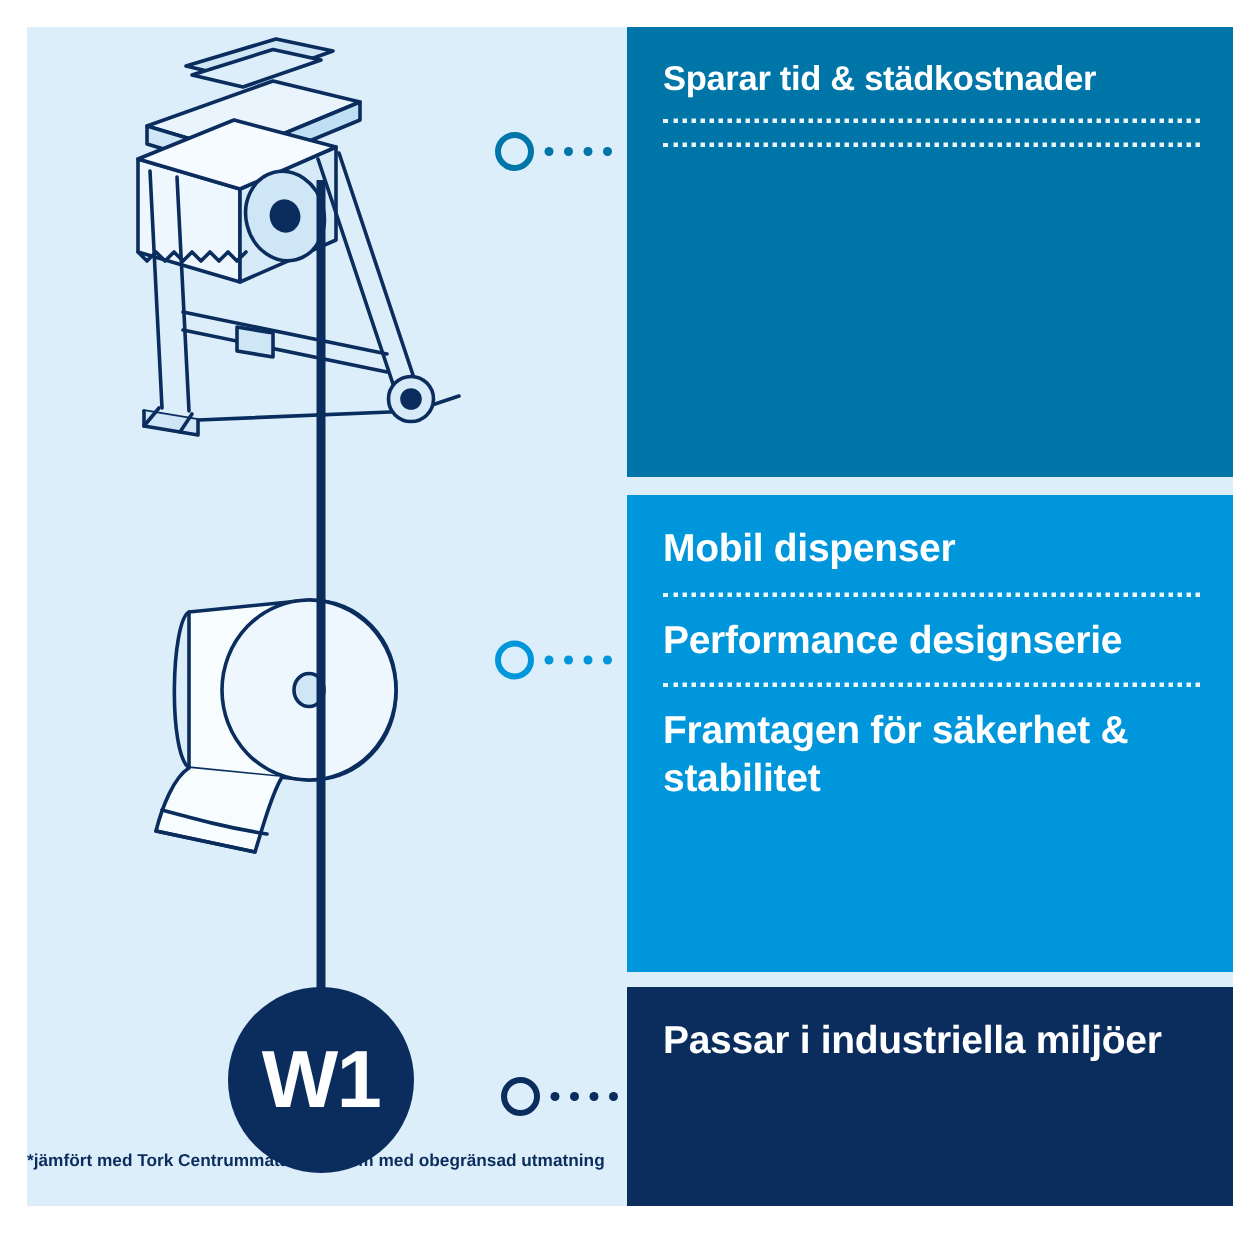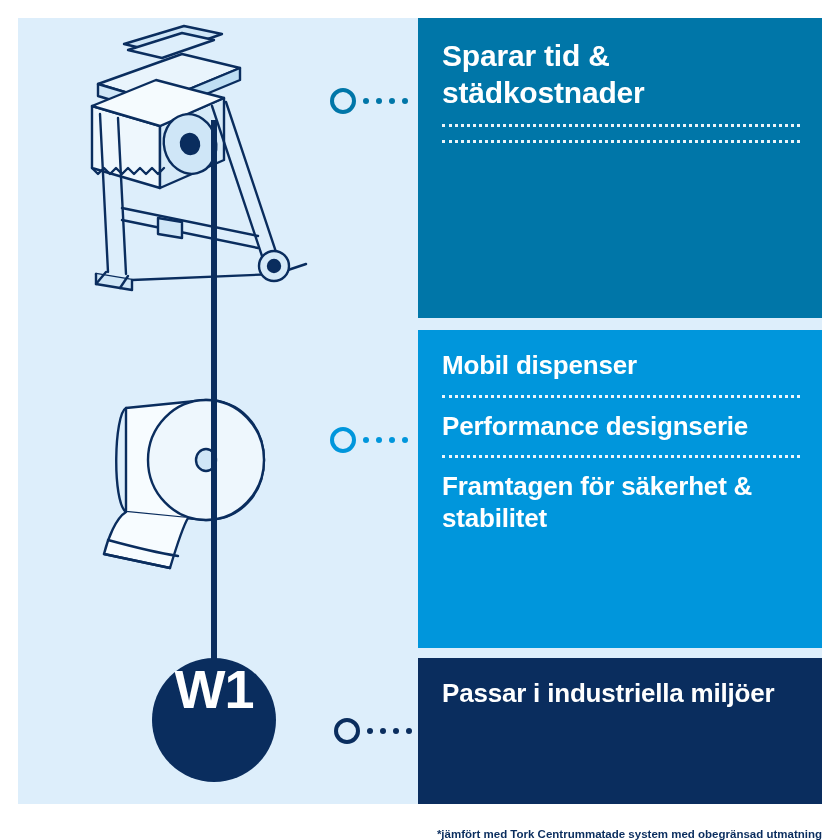--- a/index.html
+++ b/index.html
@@ -55,21 +55,21 @@
     font-weight: bold;
     line-height: 1.22;
     letter-spacing: -0.2px;
   }
   .feature.first { margin-top: 2px; }
   .divider {
     border-top: 3px dotted rgba(255,255,255,0.92);
     margin: 13px 0 13px 0;
     height: 0;
   }
-  .block-1 .feature { font-size: 30px; }
+  .block-1 .feature { font-size: 23px; }
   .block-2 .feature { font-size: 26px; }
   .block-3 .feature { font-size: 26px; }
   .indent { padding-left: 6px; }
 
   
   .connector {
     position: absolute;
     display: flex;
     align-items: center;
     gap: 7px;
@@ -115,35 +115,35 @@
   .badge {
     position: absolute;
     left: 152px;
     top: 658px;
     width: 124px;
     height: 124px;
     border-radius: 50%;
     background: #0a2d5e;
     color: #ffffff;
     display: flex;
+    align-items: center;
     justify-content: center;
     font-size: 54px;
     font-weight: bold;
     letter-spacing: -1px;
   }
   
   .footnote {
     position: absolute;
     left: 18px;
-    top: 828px;
+    top: 768px;
     width: 804px;
     font-size: 11.5px;
     color: #0a2d5e;
     font-weight: bold;
-    text-align: right;
   }
   
   .illus {
     position: absolute;
   }
   .illus-dispenser { left: 62px; top: 22px; }
   .illus-roll { left: 78px; top: 388px; }
 </style>
 </head>
 <body>

